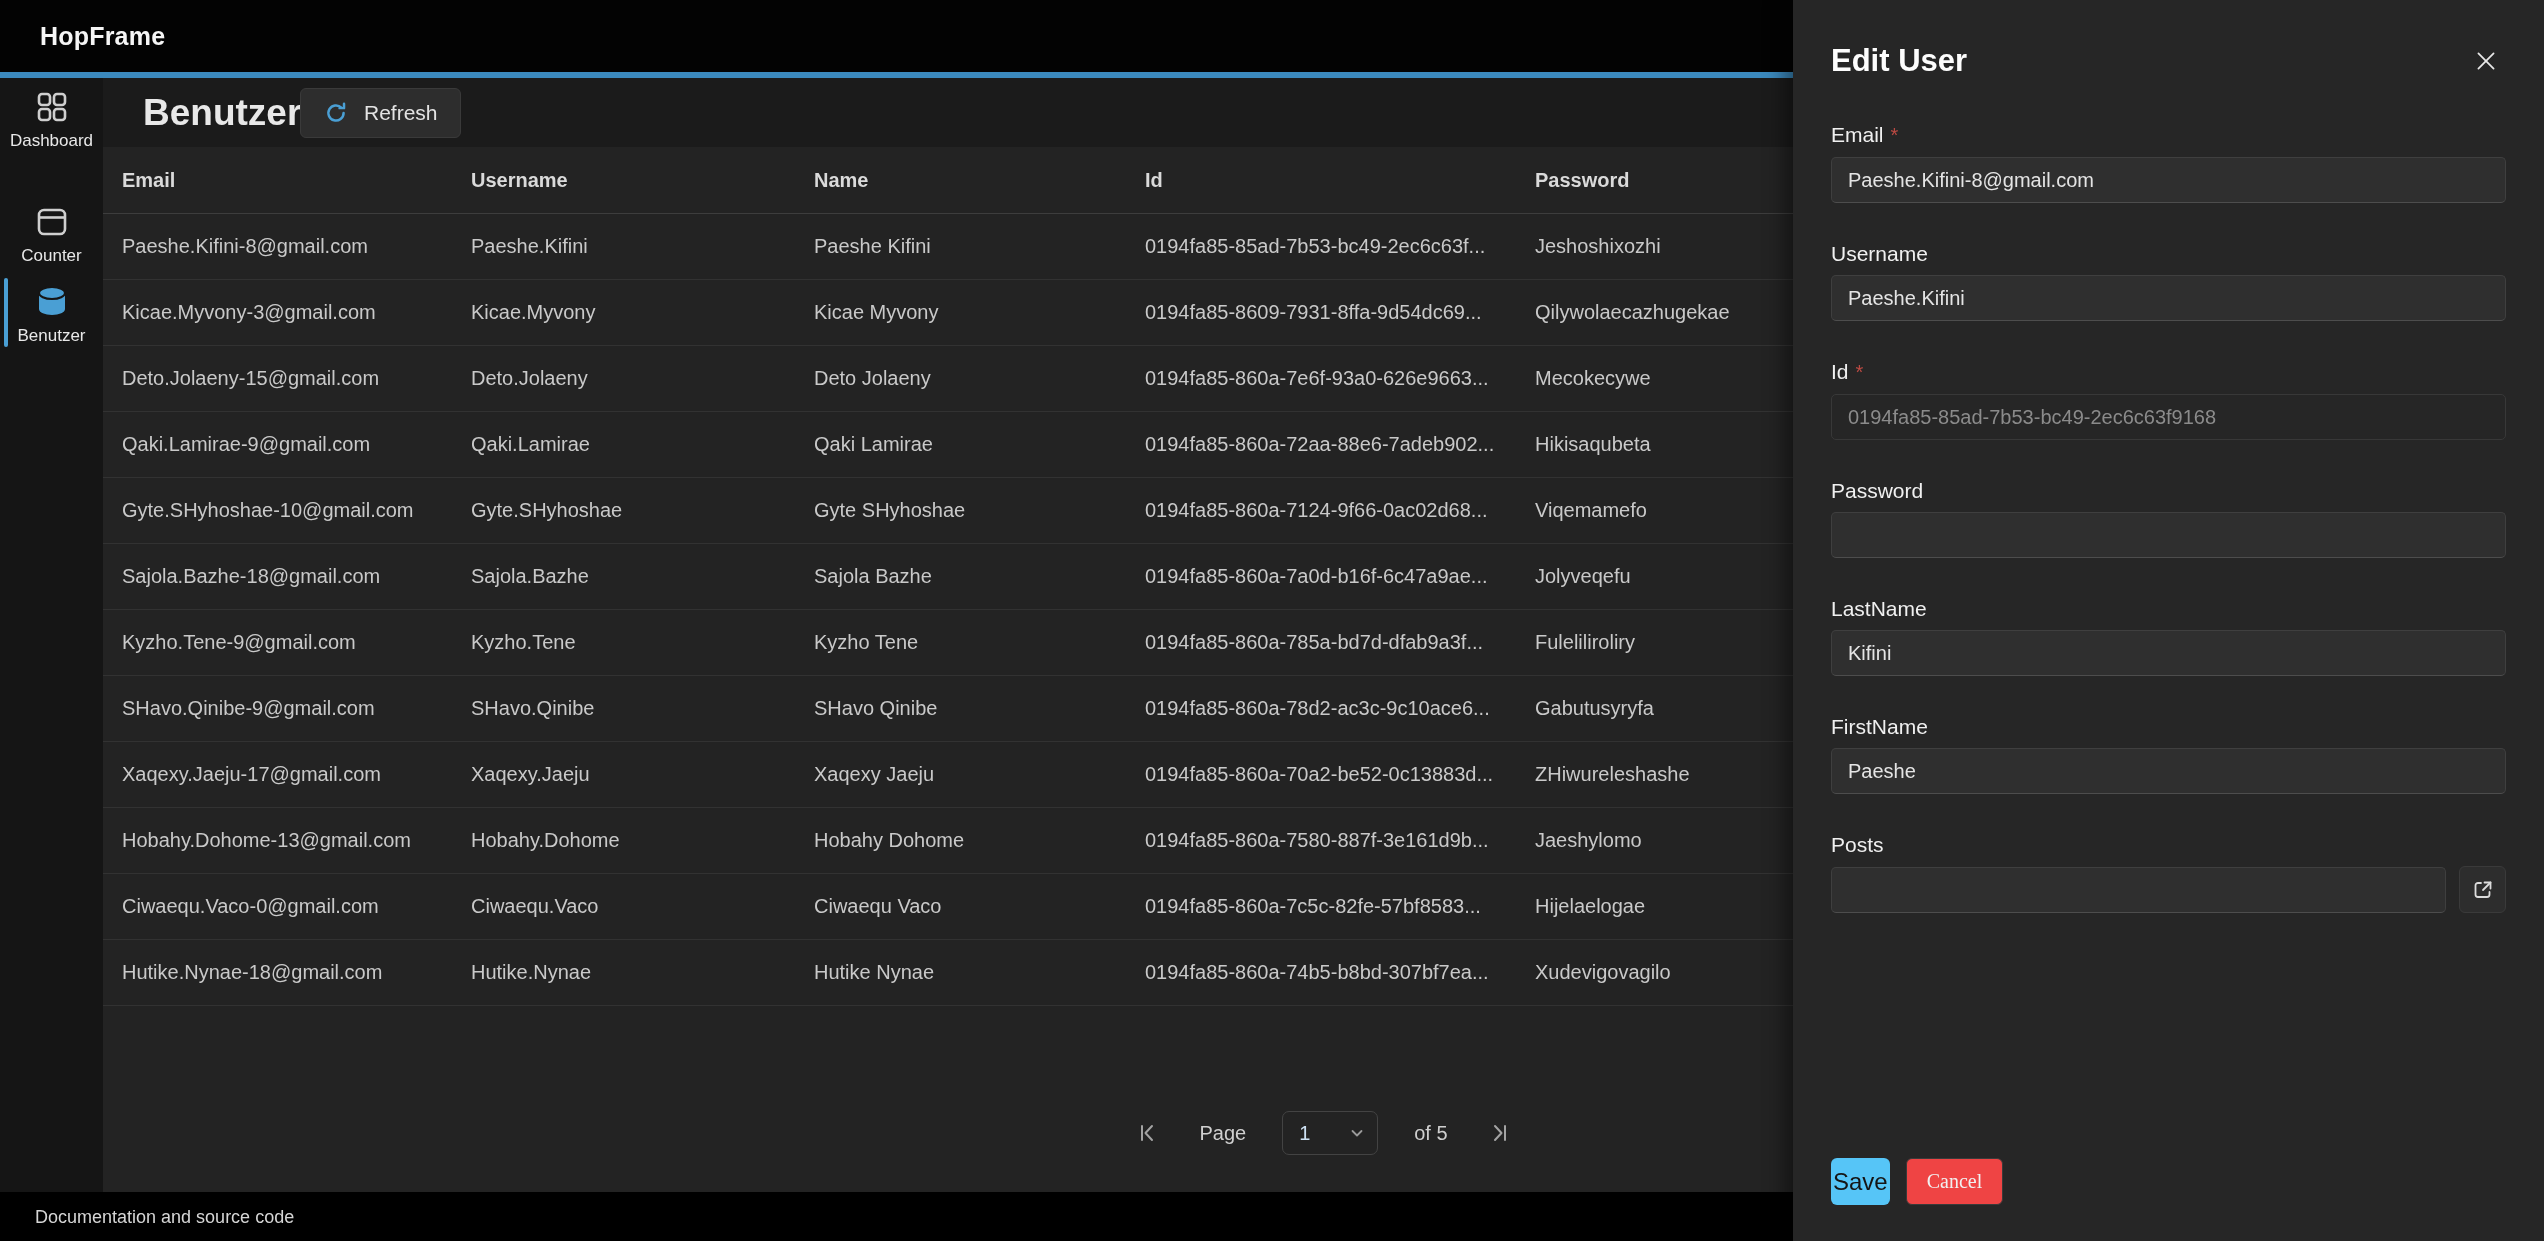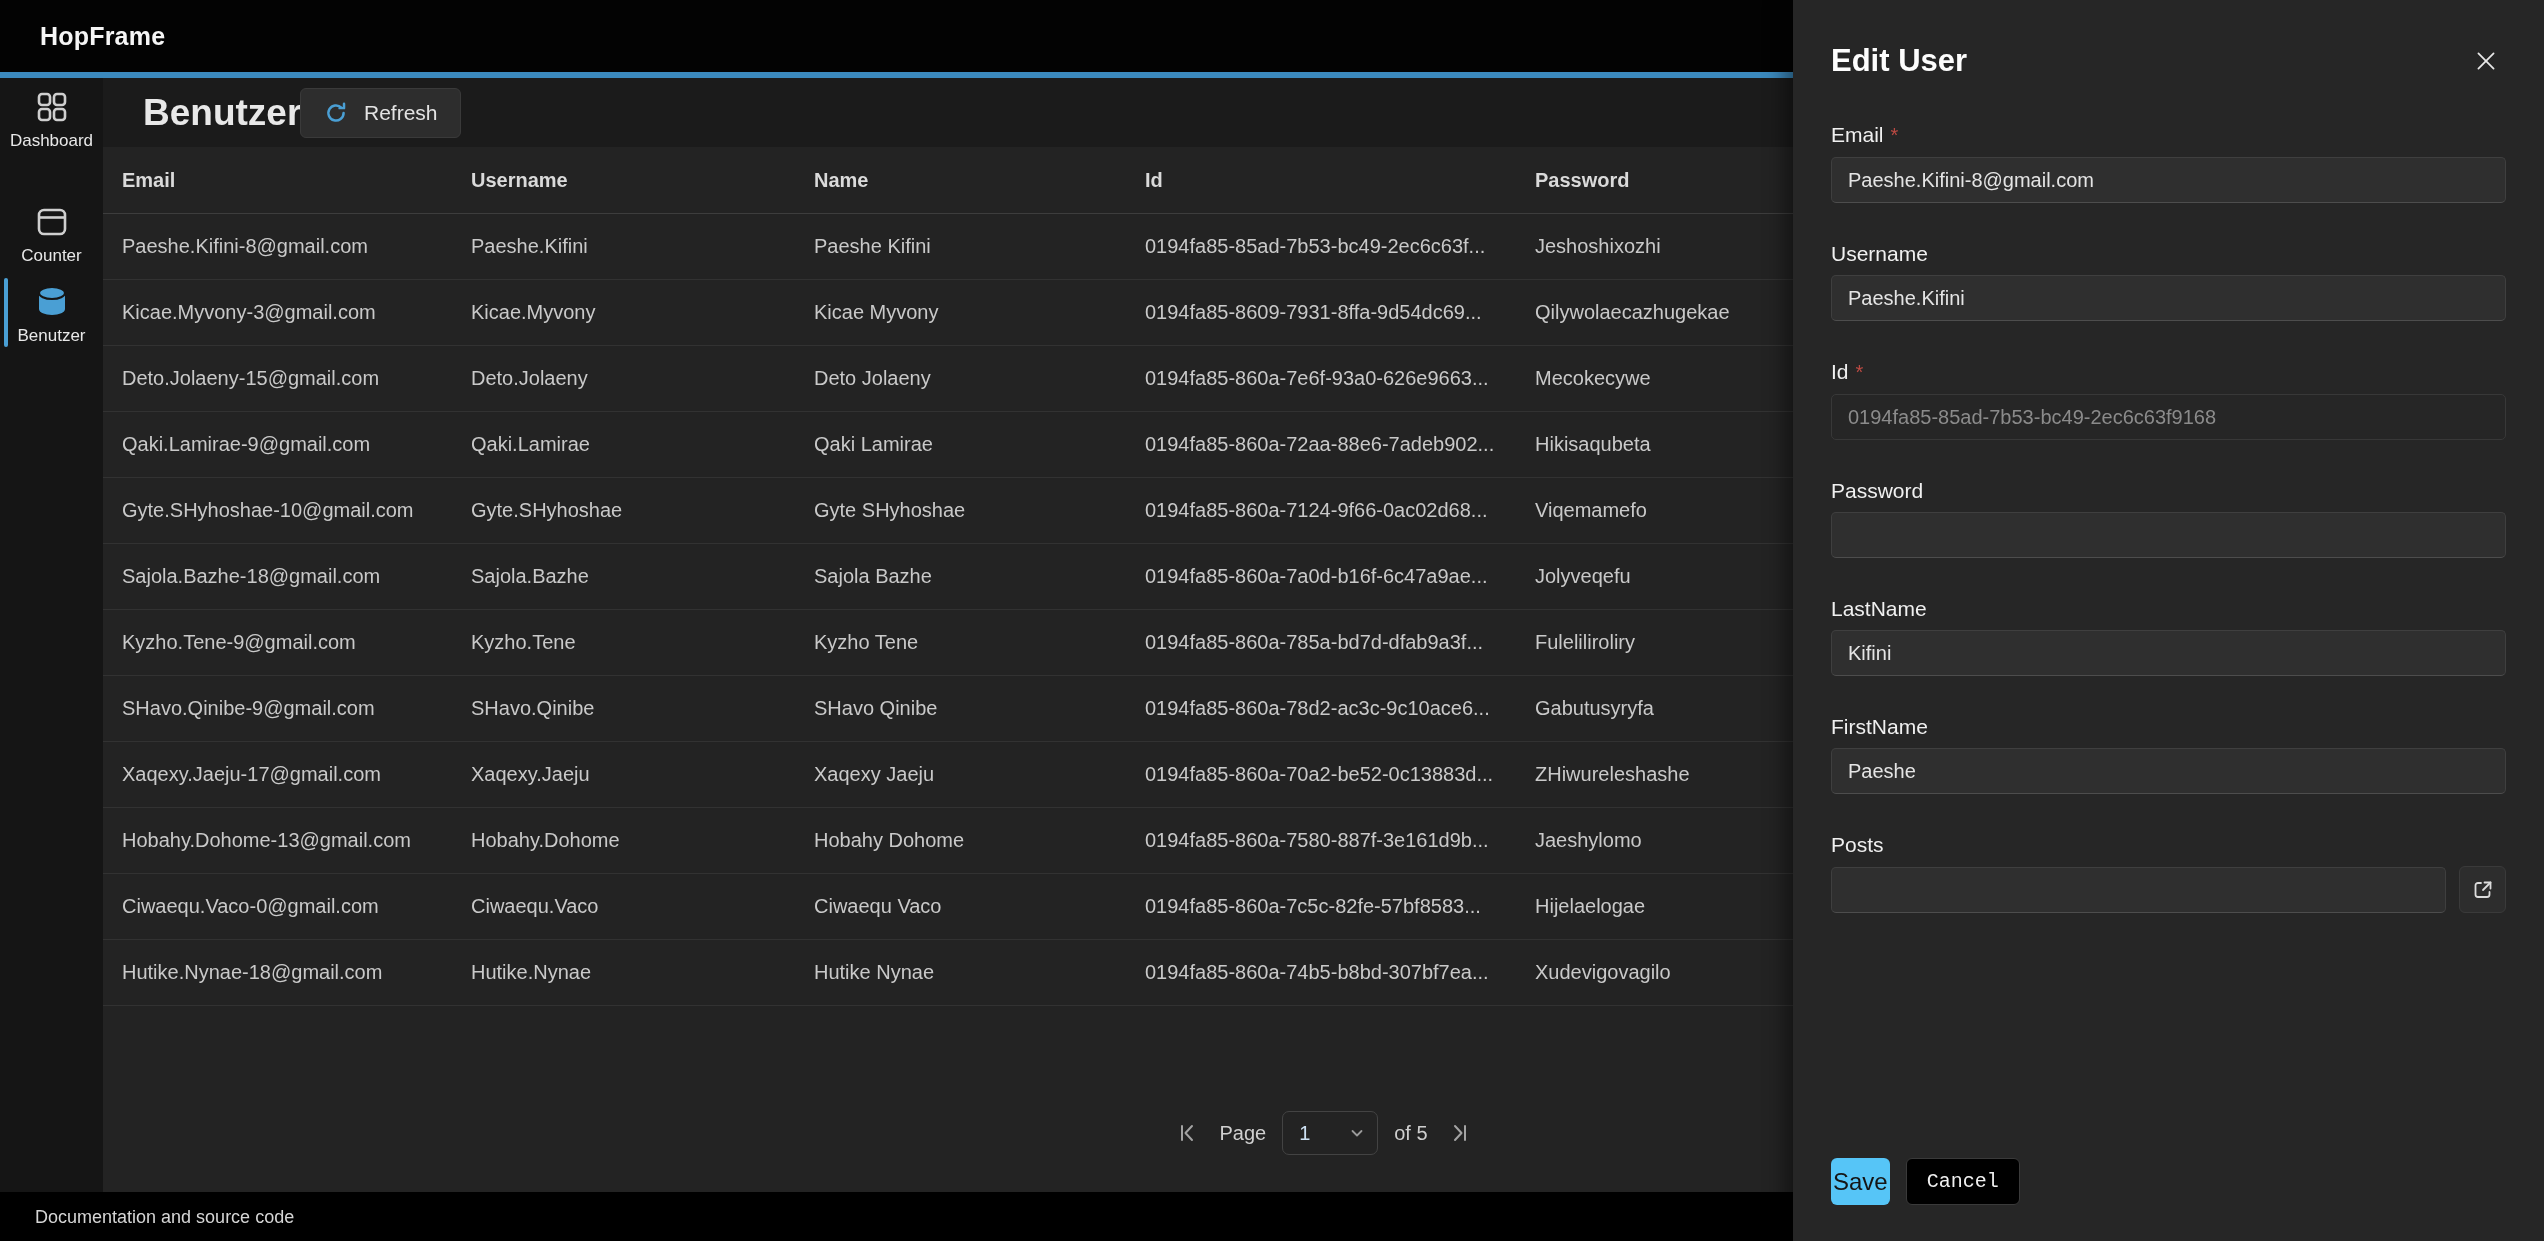--- a/index.html
+++ b/index.html
@@ -22,21 +22,21 @@
   #nav{position:absolute;left:103px;top:78px;width:2441px;height:69px;background:#1b1b1b;}
   .page-title{position:absolute;left:40px;top:50%;transform:translateY(-50%);font-size:37px;font-weight:700;color:#e8e8e8;}
   .refresh-btn{position:absolute;left:197px;top:50%;transform:translateY(-50%);height:50px;padding:0 22px;display:flex;align-items:center;gap:15px;background:#2d2d2d;border:1px solid #3a3a3a;border-radius:6px;color:#e3e3e3;font-size:21px;font-family:inherit;cursor:pointer;}
   
   #table{position:absolute;left:103px;top:147px;width:2441px;height:1045px;background:#232323;}
   .thead{display:flex;height:66px;align-items:center;padding-left:19px;border-bottom:1px solid #3d3d3d;font-weight:600;color:#dadada;font-size:20px;}
   .trow{display:flex;height:65px;align-items:center;padding-left:19px;border-bottom:1px solid #323232;color:#c9c9c9;font-size:20px;cursor:pointer;}
   .c0{width:349px;} .c1{width:343px;} .c2{width:331px;} .c3{width:390px;} .c4{flex:1;}
   .cell{white-space:nowrap;overflow:hidden;}
   
-  #pagination{position:absolute;left:0;top:964px;width:100%;height:44px;display:flex;justify-content:center;align-items:center;gap:16px;}
+  #pagination{position:absolute;left:0;top:964px;width:100%;height:44px;display:flex;justify-content:center;align-items:center;gap:36px;}
   .pg-icon-btn{background:none;border:none;padding:0;width:30px;height:30px;display:flex;align-items:center;justify-content:center;cursor:pointer;}
   .pg-text{font-size:20px;color:#cfcfcf;}
   .pg-select{width:66px;height:42px;border:1px solid #434343;border-radius:7px;display:flex;align-items:center;justify-content:space-between;padding:0 12px 0 16px;cursor:pointer;background:transparent;}
   .pg-current{font-size:20px;color:#cde1f3;}
   
   #footer{position:absolute;left:0;top:1192px;width:2544px;height:49px;background:#000;text-align:right;}
   .footer-link{position:absolute;left:35px;top:50%;transform:translateY(-50%);font-size:18px;color:#d6d6d6;cursor:pointer;}
   
   #drawer{position:absolute;left:1793px;top:0;width:751px;height:1241px;background:#262626;box-shadow:-8px 0 20px rgba(0,0,0,.45);padding:40px 38px 0 38px;box-sizing:border-box;}
   .drawer-head{display:flex;justify-content:space-between;align-items:center;height:42px;margin-bottom:40px;}
@@ -44,21 +44,21 @@
   .close-btn{width:40px;height:40px;display:flex;align-items:center;justify-content:center;background:transparent;border:none;cursor:pointer;padding:0;}
   .field{margin-bottom:38px;}
   .flabel{font-size:21px;color:#f0f0f0;margin-bottom:9px;line-height:25px;}
   .req{color:#bc4a43;margin-left:7px;font-size:20px;}
   .frow{display:flex;gap:13px;align-items:center;}
   .finput{flex:1;height:46px;background:#2f2f2f;border:1px solid #3f3f3f;border-bottom-color:#4d4d4d;border-radius:5px;color:#e4e4e4;font-size:20px;padding:0 16px;font-family:inherit;outline:none;box-sizing:border-box;min-width:0;}
   .finput:disabled{background:#262626;color:#8b8b8b;border-color:#383838;}
   .link-btn{width:47px;height:47px;flex:0 0 47px;background:#2d2d2d;border:1px solid #3a3a3a;border-radius:6px;display:flex;align-items:center;justify-content:center;cursor:pointer;padding:0;}
   .drawer-actions{position:absolute;left:38px;bottom:36px;display:flex;gap:16px;}
   .btn-save{height:47px;padding:0 2px;background:#56c5f7;color:#151515;border:none;border-radius:6px;font-size:24px;font-family:inherit;cursor:pointer;}
-  .btn-cancel{height:47px;padding:0 20px;background:#000000;color:#f0f0f0;border:1px solid #3a3a3a;border-radius:6px;font-size:20px;font-family:Liberation Mono, monospace;cursor:pointer;}
+  .btn-cancel{height:47px;padding:0 20px;background:#ef4444;color:#f0f0f0;border:1px solid #3a3a3a;border-radius:6px;font-size:20px;font-family:Liberation Serif, serif;cursor:pointer;}
 </style>
 </head>
 <body>
 
 <div id="header">
   <div class="brand">HopFrame</div>
 </div>
 
 <div id="sidebar">
   <div id="active-bar"></div>

